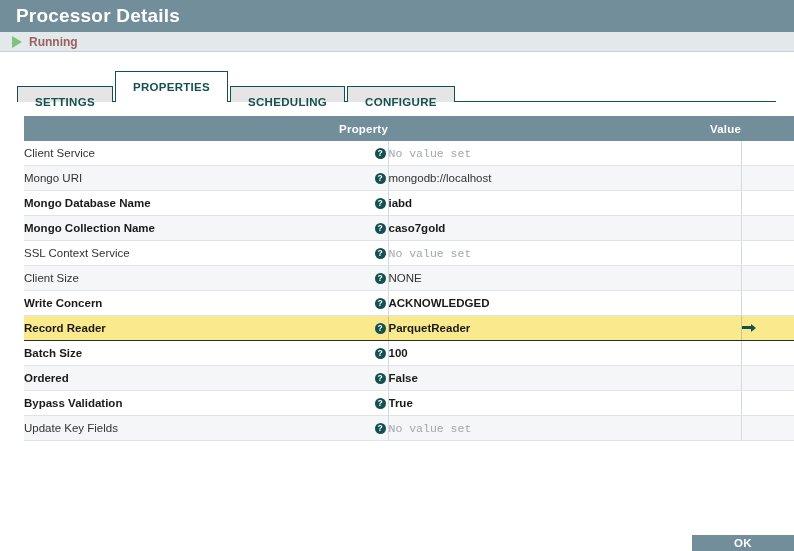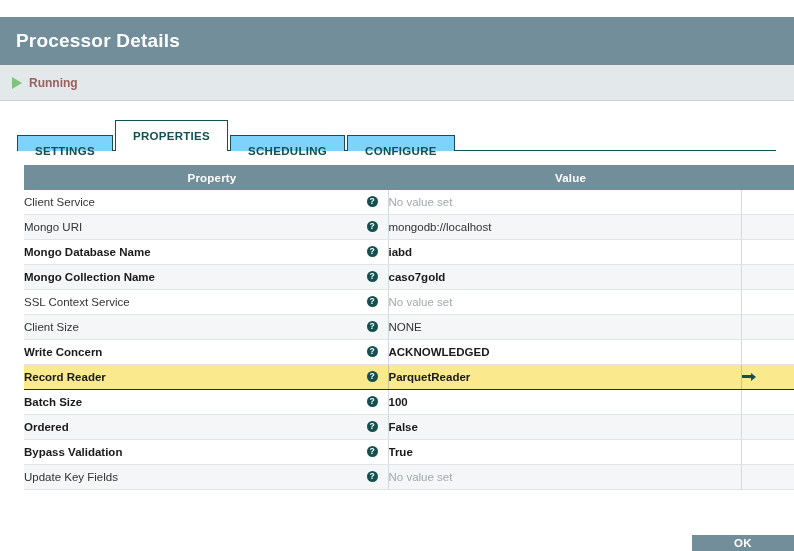--- a/index.html
+++ b/index.html
@@ -12,39 +12,38 @@
     background: #ffffff;
     font-family: "Liberation Sans", sans-serif;
     font-size: 12px;
     color: #262626;
     overflow: hidden;
     position: relative;
   }
 
   
   .titlebar {
-    height: 48px;
+    height: 32px;
     background: #728e9b;
     display: flex;
     align-items: center;
     padding: 0 0 0 16px;
     box-sizing: border-box;
-    margin-top: 17px;
   }
   .titlebar h1 {
     margin: 0;
     font-size: 19px;
     font-weight: bold;
     color: #ffffff;
     letter-spacing: 0.2px;
   }
 
   
   .statusbar {
-    height: 36px;
+    height: 20px;
     background: #e3e8ea;
     border-bottom: 1px solid #c7d0d4;
     display: flex;
     align-items: center;
     padding: 0 14px 0 12px;
     box-sizing: border-box;
     position: relative;
   }
   .status-left {
     display: flex;
@@ -99,21 +98,21 @@
     display: flex;
     align-items: flex-end;
     height: 32px;
     position: relative;
     z-index: 2;
   }
   .tab {
     height: 16px;
     line-height: 30px;
     padding: 0 17px;
-    background: #7dd3fc;
+    background: #e5e5e5;
     border: 1px solid #14504f;
     border-bottom: none;
     color: #14504f;
     font-size: 11.5px;
     font-weight: bold;
     letter-spacing: 0.3px;
     box-sizing: border-box;
     margin-right: 2px;
     cursor: pointer;
     white-space: nowrap;
@@ -151,21 +150,21 @@
   .prop-table {
     width: 758px;
     border-collapse: collapse;
     table-layout: fixed;
     font-size: 11.5px;
   }
   .prop-table thead th {
     background: #728e9b;
     color: #ffffff;
     font-weight: bold;
-    text-align: center;
+    text-align: right;
     height: 25px;
     padding: 0 0 0 12px;
     font-size: 11.5px;
     letter-spacing: 0.2px;
   }
   .prop-table thead th.col-prop { width: 352px; }
   .prop-table thead th.col-val  { width: 341px; }
   .prop-table thead th.col-act  { width: 65px; padding: 0; }
 
   .prop-table tbody tr {
@@ -182,23 +181,23 @@
     padding: 0;
     vertical-align: middle;
     height: 24px;
   }
   td.cell-prop {
     padding: 0 0 0 12px;
     position: relative;
   }
   .prop-inner {
     display: flex;
-    align-items: flex-start;
+    align-items: flex-end;
     justify-content: space-between;
-    padding-right: 10px;
+    padding-right: 2px;
   }
   .prop-name { color: #333333; }
   .prop-name.req { font-weight: bold; color: #1a1a1a; }
 
   .help-icon {
     width: 11px;
     height: 11px;
     border-radius: 50%;
     background: #14504f;
     color: #ffffff;
@@ -214,21 +213,21 @@
 
   td.cell-val {
     border-left: 1px solid #d3dadd;
     padding: 0 0 0 11px;
     color: #333333;
     overflow: hidden;
     white-space: nowrap;
     text-overflow: ellipsis;
   }
   td.cell-val.bold { font-weight: bold; color: #1a1a1a; }
-  td.cell-val.empty { color: #a3a8ab; }
+  td.cell-val.empty { color: #a3a8ab; font-family: Liberation Mono, monospace; }
 
   td.cell-act {
     border-left: 1px solid #d3dadd;
     padding: 0 0 0 13px;
   }
 
   tr.highlight td {
     background: #fbe98d !important;
     border-top: 1px solid #2b2b2b;
     border-bottom: 1px solid #2b2b2b;

